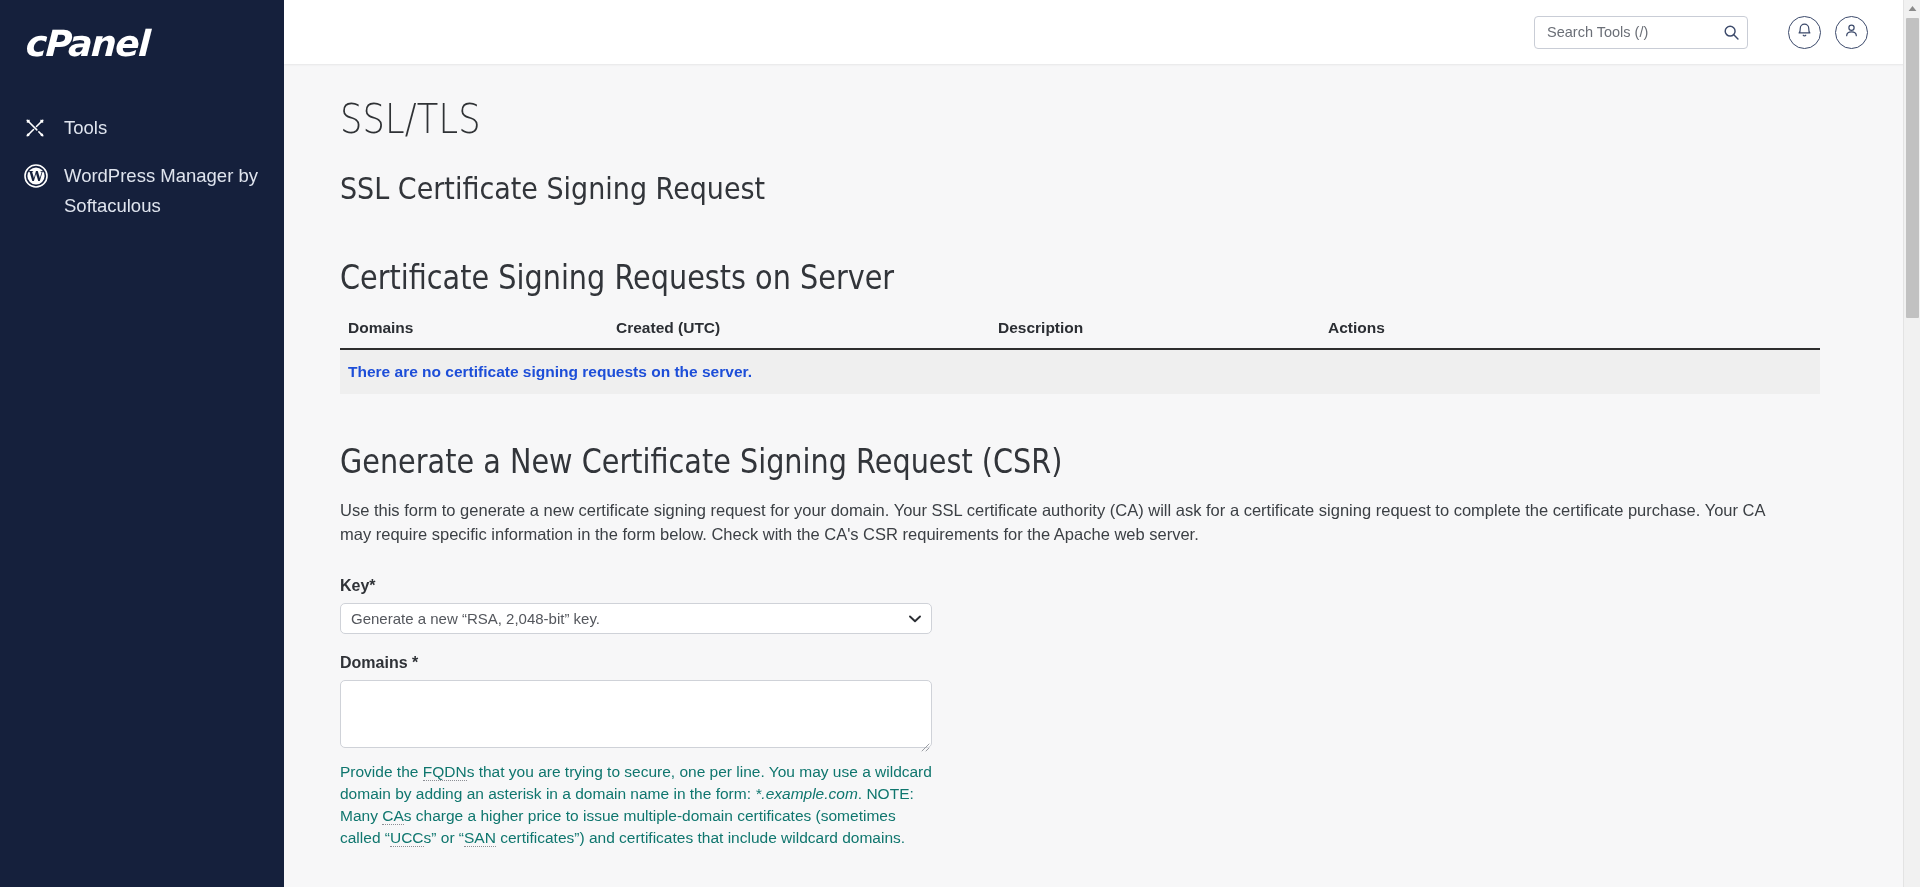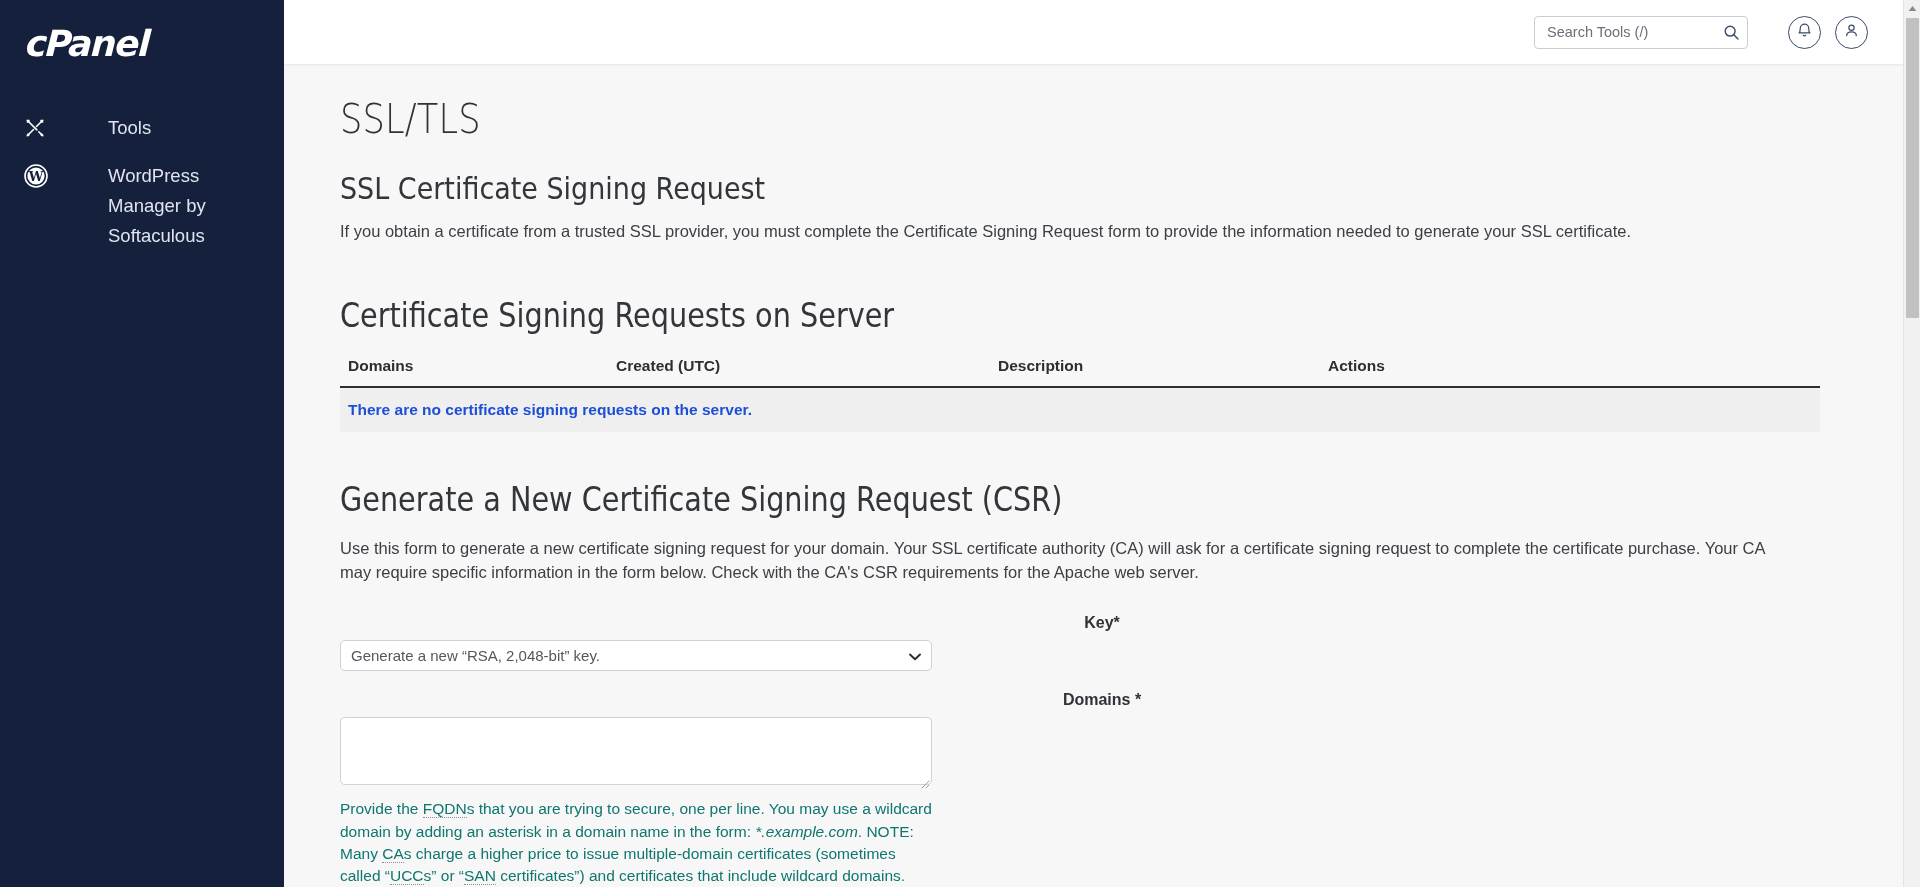--- a/index.html
+++ b/index.html
@@ -30,21 +30,21 @@
     display: flex; align-items: flex-start;
     padding: 9px 22px 9px 24px;
     color: #dfe4ee; font-size: 18.5px; line-height: 1.62;
     cursor: pointer; text-decoration: none;
   }
   .nav-icon {
     width: 30px; min-width: 30px; height: 28px;
     display: flex; align-items: center; justify-content: flex-start;
     margin-right: 10px; margin-top: 1px;
   }
-  .nav-label { flex: 1; margin-left: 44px; }
+  .nav-label { flex: 1; }
 
   
   .main {
     flex: 1; height: 887px; position: relative;
     background: #f7f7f8; overflow: hidden;
   }
   .topbar {
     height: 64px; background: #ffffff;
     display: flex; align-items: center; justify-content: flex-end;
     padding-right: 52px;
@@ -117,21 +117,21 @@
   .col-actions { flex: 1; }
   .csr-empty {
     background: #efefef; padding: 13px 0 13px 8px;
     font-size: 15.5px; color: #1d4ed8; font-weight: bold;
   }
 
   
   .form-block { margin-top: 30px; }
   .field-label {
     font-size: 16px; font-weight: 700; color: #2f3237;
-    margin-bottom: 8px; display: block; text-align: center;
+    margin-bottom: 8px; display: block;
   }
   .select-wrap { position: relative; width: 592px; }
   .sel {
     width: 592px; height: 31px;
     border: 1px solid #cfd2d8; border-radius: 5px;
     background: #fff; padding: 0 30px 0 10px;
     font-family: "Liberation Sans", sans-serif;
     font-size: 15px; color: #54575d;
     appearance: none; -webkit-appearance: none; outline: none;
     cursor: pointer; line-height: 29px;
@@ -250,21 +250,20 @@
           </svg>
         </span>
       </button>
     </header>
 
     <div class="content">
 
       <h1 class="page-title">SSL/TLS</h1>
 
       <h2 class="section-title">SSL Certificate Signing Request</h2>
-      <p class="lead">If you obtain a certificate from a trusted SSL provider, you must complete the Certificate Signing Request form to provide the information needed to generate your SSL certificate.</p>
 
       <h2 class="section-title mid">Certificate Signing Requests on Server</h2>
 
       <div class="csr-table">
         <div class="csr-head">
           <div class="col-domains">Domains</div>
           <div class="col-created">Created (UTC)</div>
           <div class="col-desc">Description</div>
           <div class="col-actions">Actions</div>
         </div>

